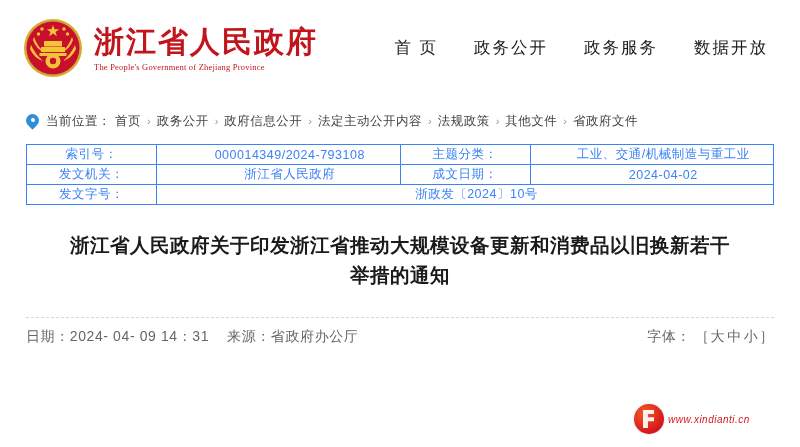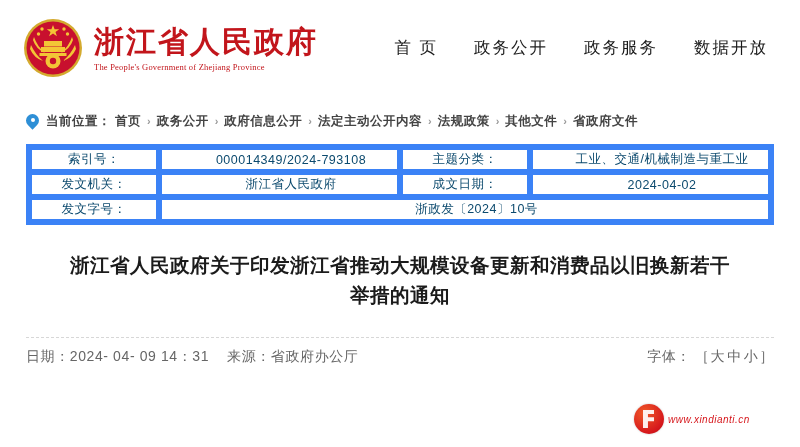--- a/index.html
+++ b/index.html
@@ -61,21 +61,20 @@
 
   
   .crumb-bar {
     height: 34px;
     display: flex;
     align-items: center;
     padding: 0 26px;
     font-size: 12.5px;
     color: #555;
     margin-top: 8px;
-    font-weight: bold;
   }
   .pin-icon {
     width: 13px; height: 15px;
     margin-right: 7px;
     position: relative;
     flex: 0 0 13px;
   }
   .pin-icon::before {
     content: "";
     position: absolute;
@@ -98,24 +97,24 @@
   .crumb-sep { color: #9a9a9a; margin: 0 6px; font-size: 11px; }
 
   
   .table-wrap { padding: 6px 26px 0 26px; }
   table.meta {
     width: 100%;
     border-collapse: collapse;
     table-layout: fixed;
   }
   table.meta td {
-    border: 6px solid #3b82f6;
+    border: 1px solid #3b82f6;
     height: 17px;
     font-size: 12.5px;
-    color: #0c4a6e;
+    color: #3b82f6;
     text-align: center;
     vertical-align: middle;
     letter-spacing: .5px;
   }
   td.k {
     width: 130px;
     color: #333;
     letter-spacing: 2px;
   }
   td.v { color: #5b5b5b; padding-left: 24px; }

